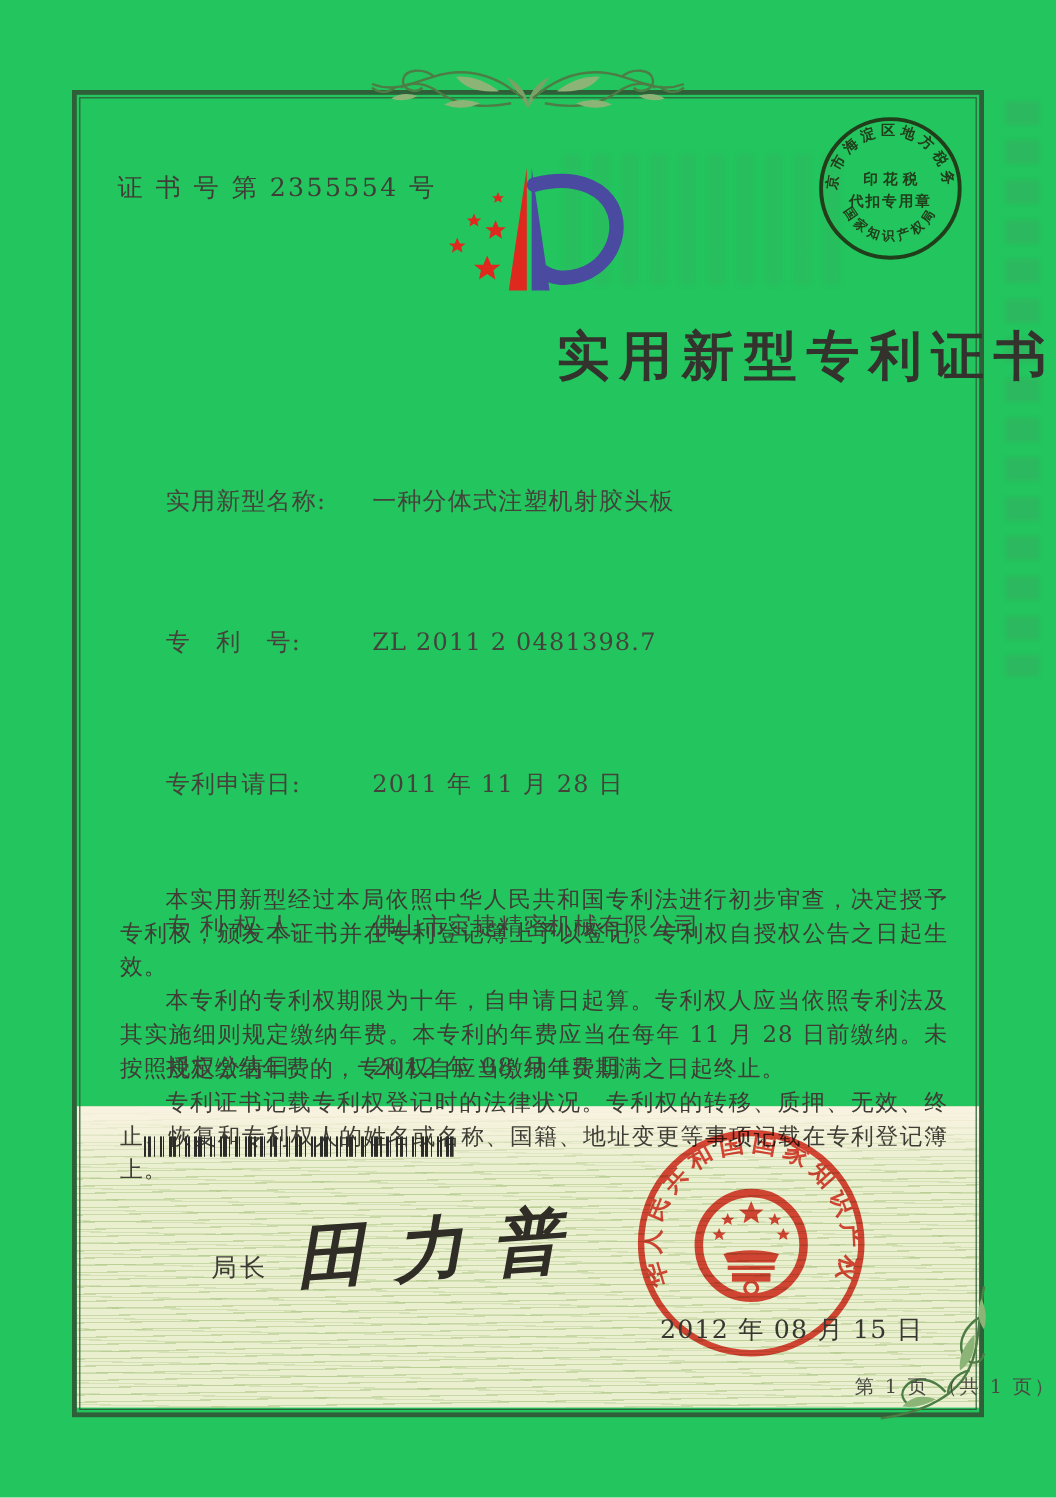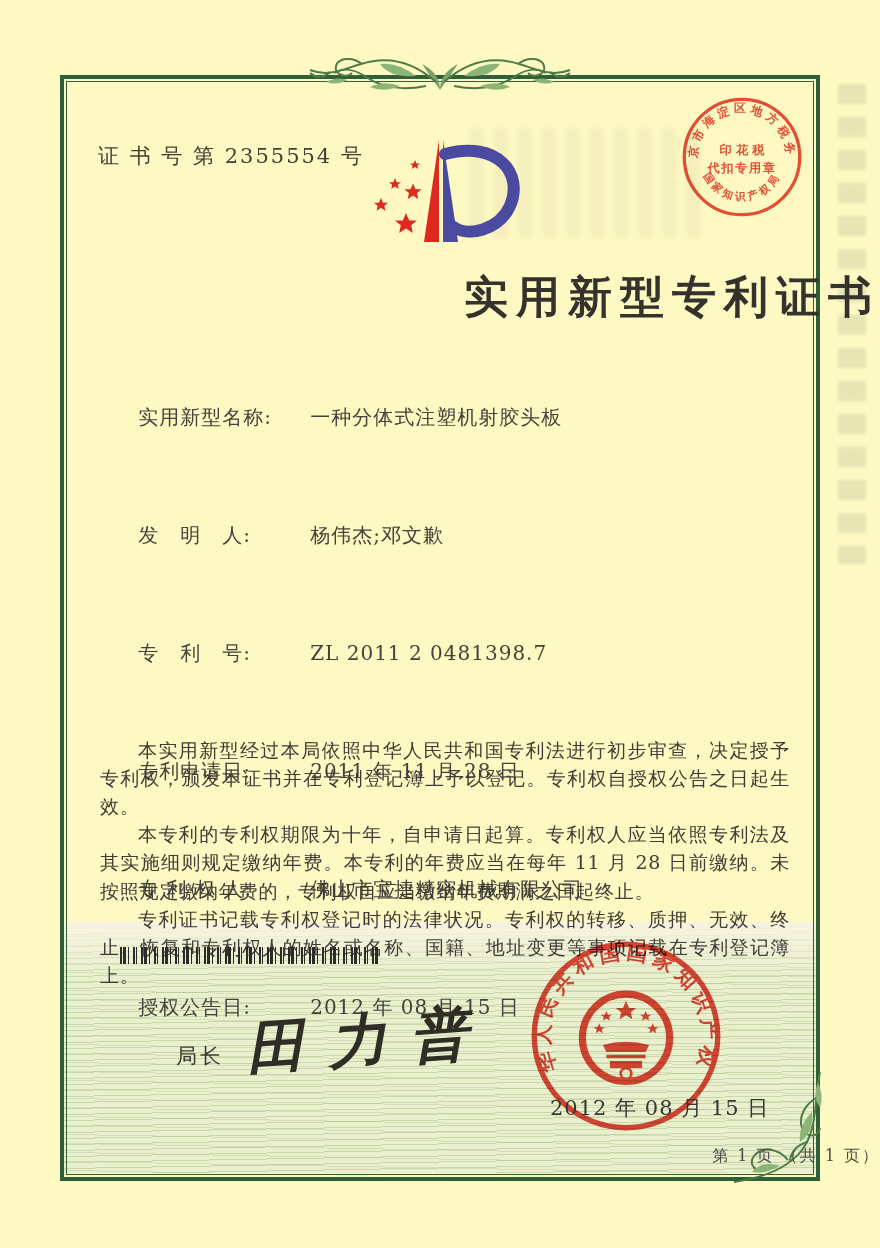--- a/index.html
+++ b/index.html
@@ -1,18 +1,18 @@
 <!DOCTYPE html>
 <html><head>
 <meta charset="utf-8">
 <style>
   html,body{margin:0;padding:0;background:#e8e4d4;}
   .page{
     position:relative;width:880px;height:1248px;overflow:hidden;
-    background:#fef9c3;
+    background:#22c55e;
     font-family:"DejaVu Serif","Liberation Serif",serif;
     color:#3c3a34;
   }
   
   .frame{
     position:absolute;left:60px;top:75px;width:752px;height:1098px;
     border:4px solid #2f5f38;z-index:3;pointer-events:none;
   }
   .frame::before{
     content:"";position:absolute;inset:2px;border:1px solid #2f5f38;
@@ -182,23 +182,20 @@
     </text>
     <text x="75" y="71" text-anchor="middle" font-size="15" font-weight="bold" fill="#e5463a">印 花 税</text>
     <text x="75" y="93" text-anchor="middle" font-size="15" font-weight="bold" fill="#e5463a" letter-spacing="2">代扣专用章</text>
   </svg>
 
   <div class="title">实用新型专利证书</div>
 
   <div class="fields">
     <div class="frow">
       <span class="flabel">实用新型名称:</span><span class="fvalue">一种分体式注塑机射胶头板</span>
-    </div>
-    <div class="frow">
-      <span class="flabel">发　明　人:</span><span class="fvalue">杨伟杰;邓文歉</span>
     </div>
     <div class="frow">
       <span class="flabel">专　利　号:</span><span class="fvalue">ZL 2011 2 0481398.7</span>
     </div>
     <div class="frow">
       <span class="flabel">专利申请日:</span><span class="fvalue">2011 年 11 月 28 日</span>
     </div>
     <div class="frow">
       <span class="flabel">专 利 权 人:</span><span class="fvalue">佛山市宝捷精密机械有限公司</span>
     </div>

